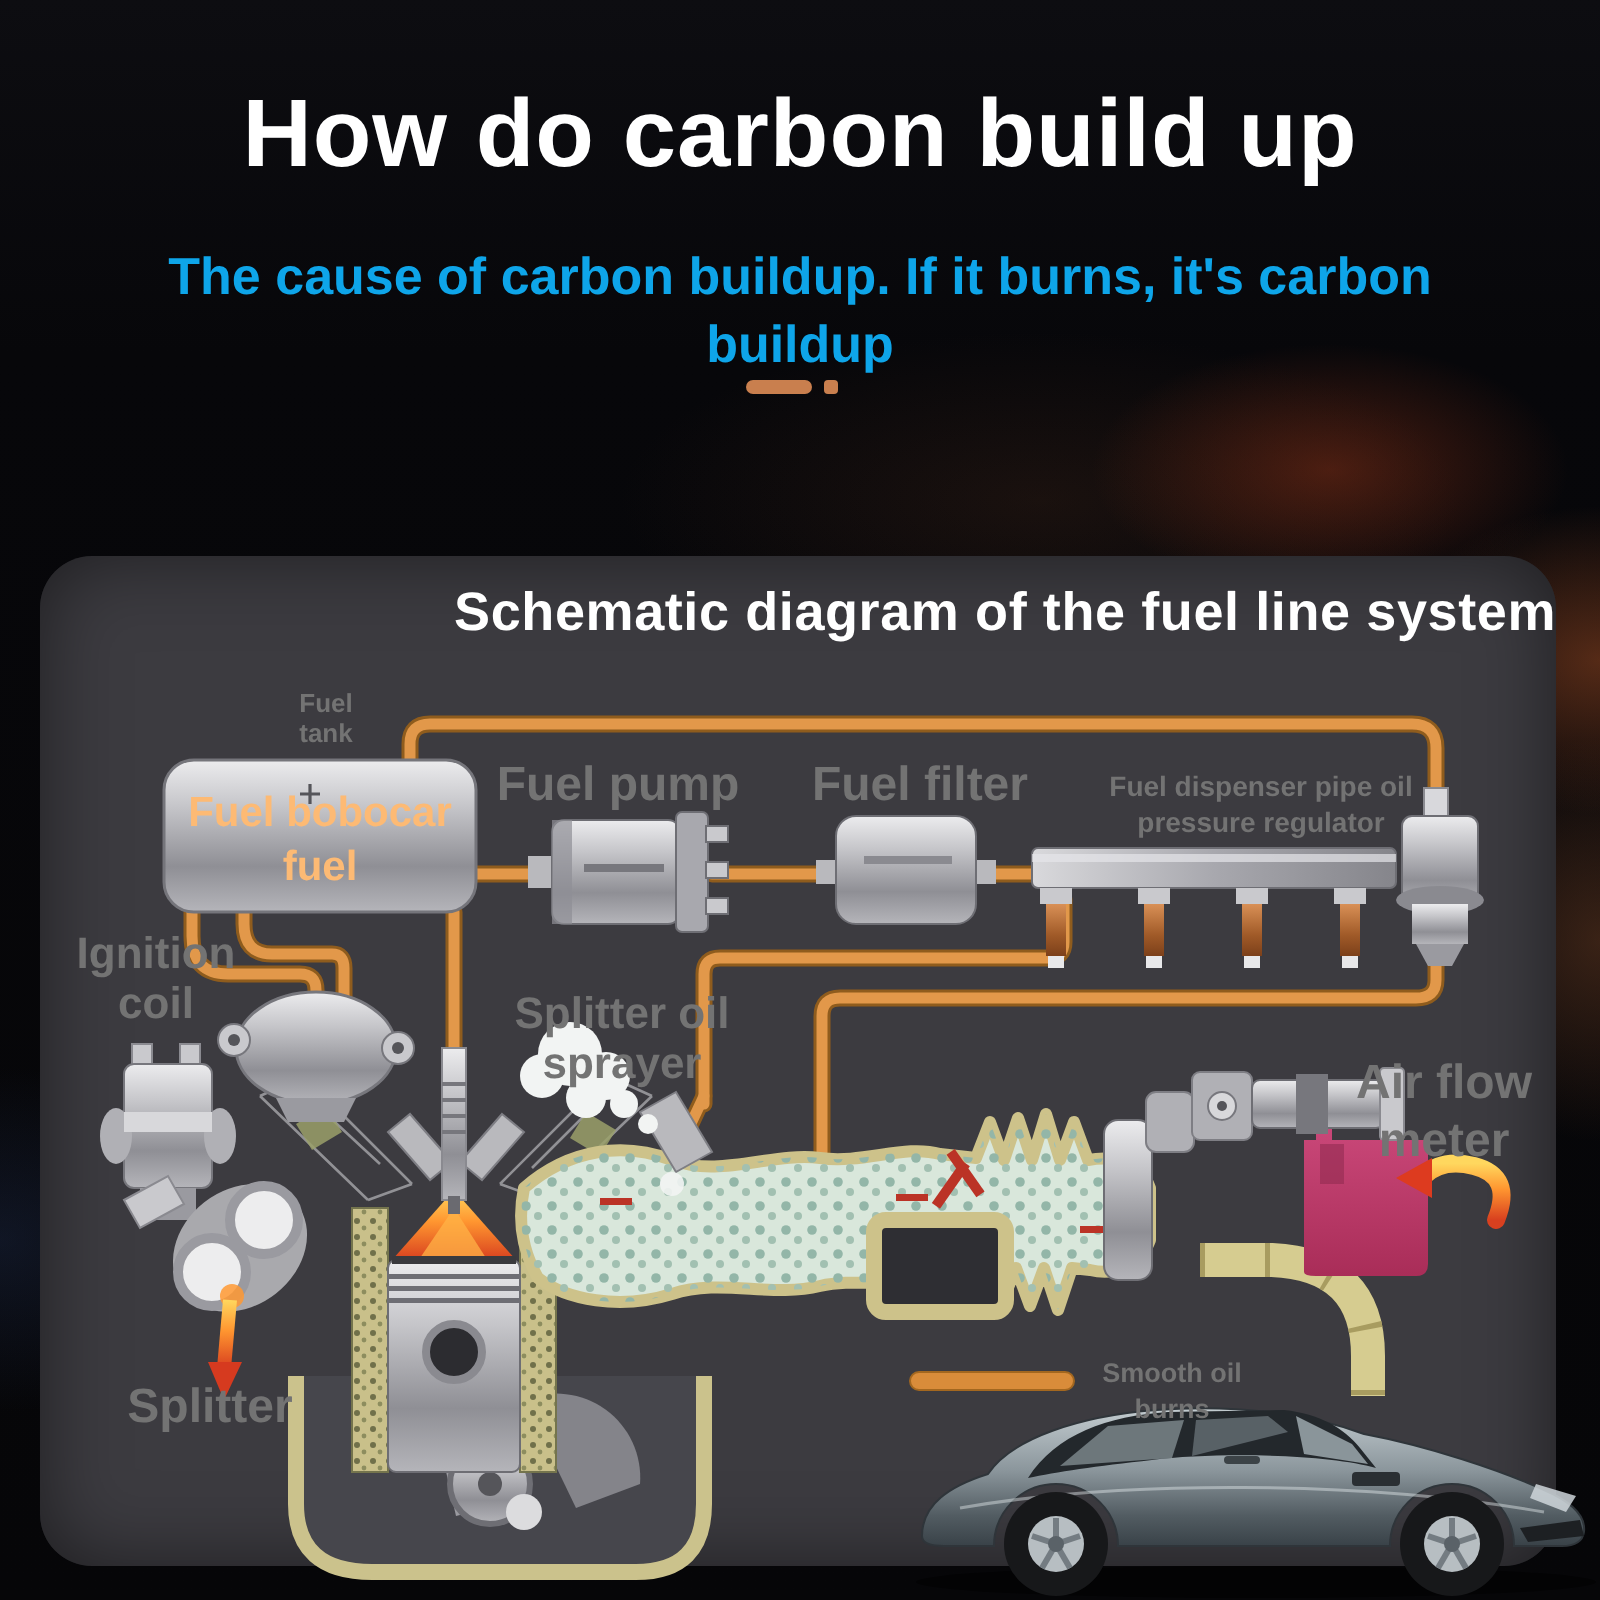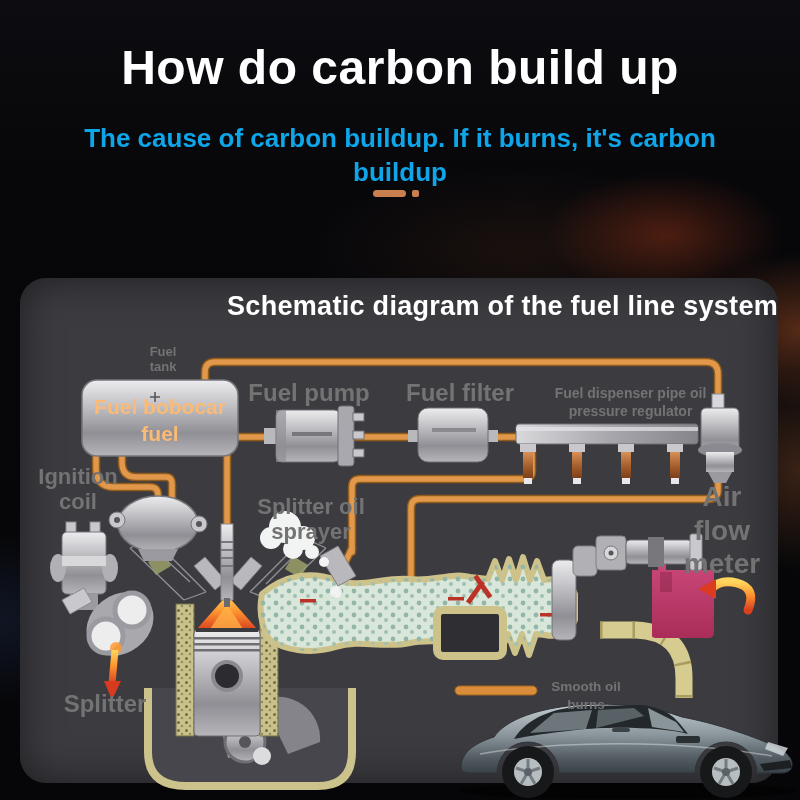--- a/index.html
+++ b/index.html
@@ -27,21 +27,21 @@
          color:#fff;font-size:27px;font-weight:700;letter-spacing:.3px;}
   svg.art{position:absolute;left:0;top:0;z-index:5;}
   .lbl{position:absolute;z-index:6;color:#737373;font-weight:700;text-align:center;line-height:1.14;}
   .l-tank   {left:138px;top:345px;width:50px;font-size:13px;}
   .l-tankbody{left:84px;top:393px;width:152px;font-size:21px;line-height:1.3;color:#fdba74;}
   .l-pump   {left:244px;top:379px;width:130px;font-size:24px;}
   .l-filter {left:398px;top:379px;width:124px;font-size:24px;}
   .l-reg    {left:548px;top:385px;width:165px;font-size:14px;line-height:1.25;}
   .l-coil   {left:28px;top:464px;width:100px;font-size:22px;}
   .l-split  {left:246px;top:458px;width:130px;font-size:22px;margin-top:36px;}
-  .l-air    {left:672px;top:480px;width:100px;font-size:28px;line-height:1.2;}
+  .l-air    {left:672px;top:528px;width:100px;font-size:24px;line-height:1.2;}
   .l-exh    {left:50px;top:690px;width:110px;font-size:24px;}
   .l-smooth {left:544px;top:678px;width:84px;font-size:13.5px;line-height:1.3;}
 </style>
 </head>
 <body>
 
 <div id="stage">
   <div class="bg"></div>
 
   <div class="title">How do carbon build up</div>

